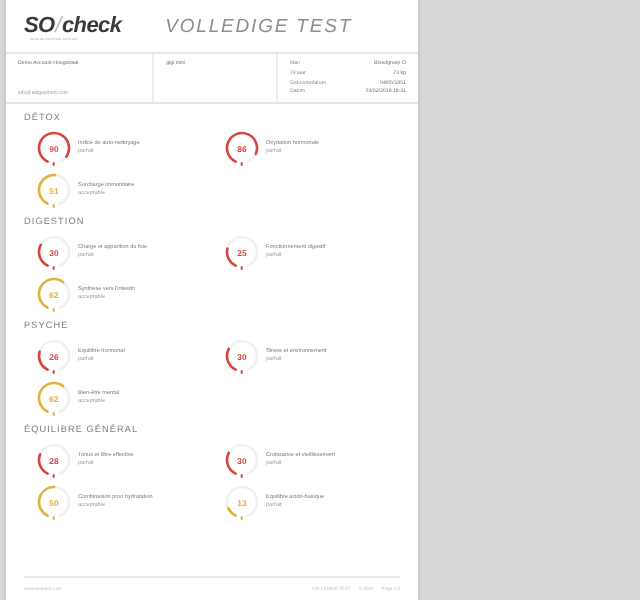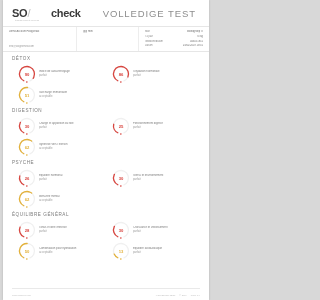--- a/index.html
+++ b/index.html
@@ -16,33 +16,34 @@
     box-shadow: 0 0 2px rgba(0,0,0,0.18);
     display: flex; flex-direction: column;
   }
 
   
   .header {
     height: 26px;
     display: flex; align-items: center;
     padding: 0 9px;
     flex: 0 0 auto;
+    font-style: italic;
   }
   .logo { display: flex; align-items: flex-end; }
   .logo-so {
     font-size: 11px; font-weight: bold; color: #3a3a3a;
     letter-spacing: -0.3px; line-height: 1;
   }
   .logo-slash {
     font-size: 11px; font-weight: 300; color: #bdbdbd;
     line-height: 1; margin: 0 0.3px;
   }
   .logo-check {
     font-size: 11px; font-weight: bold; color: #3a3a3a;
-    letter-spacing: -0.3px; line-height: 1; margin-left: 20px;
+    letter-spacing: -0.3px; line-height: 1;
   }
   .logo-tag {
     position: absolute; left: 12px; top: 19px;
     font-size: 1.7px; color: #b0b0b0; letter-spacing: 0.15px;
   }
   .doc-title {
     margin-left: 22px;
     font-size: 9.5px; color: #8d8d8d;
     letter-spacing: 0.9px; font-weight: 400;
   }

